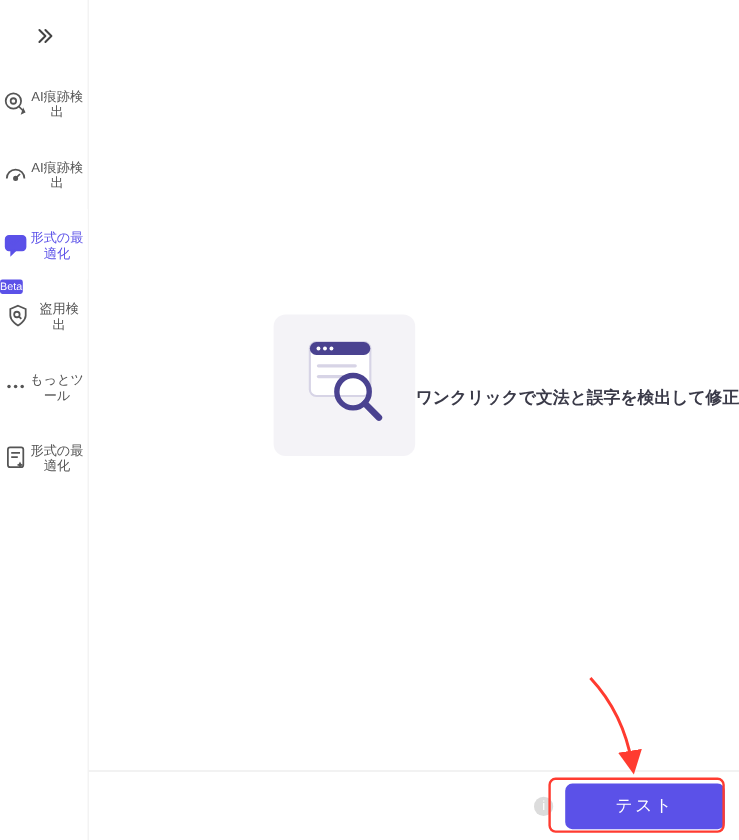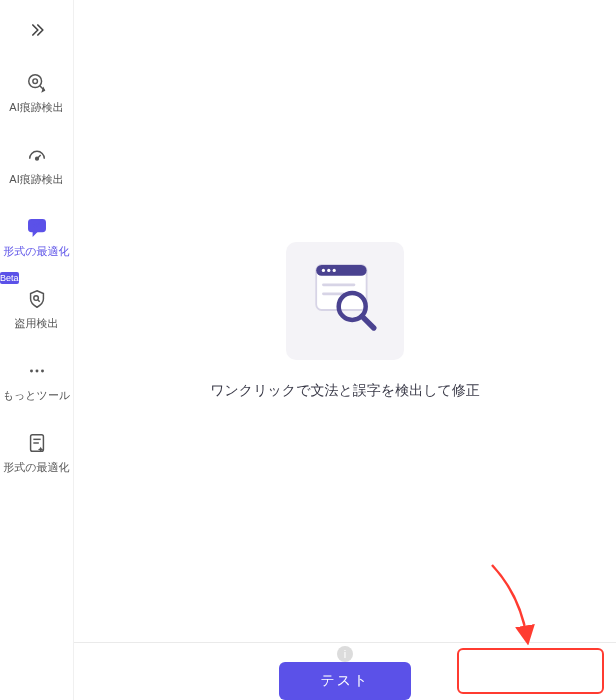--- a/index.html
+++ b/index.html
@@ -1,31 +1,31 @@
 <!DOCTYPE html>
 <html><head>
 <meta charset="utf-8">
 <style>
 * { box-sizing: border-box; margin: 0; padding: 0; }
 html, body { width: 616px; height: 700px; font-family: "Hiragino Sans", "Meiryo", sans-serif; background: #fff; overflow: hidden; }
 .app { display: flex; width: 100%; height: 100%; }
 .sidebar { width: 74px; height: 100%; border-right: 1px solid #f0f0f0; display: flex; flex-direction: column; align-items: center; padding-top: 8px; }
 .collapse-btn { width: 100%; height: 48px; display: flex; align-items: center; justify-content: center; cursor: pointer; }
-.sidebar-item { width: 100%; display: flex; flex-direction: column; align-items: center; padding: 14px 2px; position: relative; cursor: pointer; }
+.sidebar-item { width: 100%; display: flex; flex-direction: row; align-items: center; padding: 14px 2px; position: relative; cursor: pointer; }
 .sidebar-item.active { background: #fff; }
 .sidebar-item .sicon { width: 26px; height: 26px; display: flex; align-items: center; justify-content: center; }
 .sidebar-item .slabel { font-size: 11px; line-height: 13px; color: #555; text-align: center; margin-top: 5px; white-space: pre-line; }
 .sidebar-item.active .slabel { color: #5b51e8; }
 .sidebar-item.active .sicon svg { stroke: #5b51e8; fill: #5b51e8; }
 .badge { position: absolute; top: 0; left: 0; background: #5b51e8; color: #fff; font-size: 9px; padding: 1px 0; border-radius: 2px; }
 .main { flex: 1; position: relative; display: flex; flex-direction: column; }
-.center { flex: 1; display: flex; flex-direction: column; align-items: center; justify-content: center; }
+.center { flex: 1; display: flex; flex-direction: row; align-items: center; justify-content: flex-end; font-weight: bold; }
 .illus { width: 118px; height: 118px; background: #f4f3f7; border-radius: 10px; display: flex; align-items: center; justify-content: center; position: relative; }
 .caption { margin-top: 22px; font-size: 14px; color: #3a3a48; }
-.footer { height: 58px; border-top: 1px solid #eaeaea; display: flex; align-items: center; justify-content: flex-end; padding: 0 12px; flex-direction: column; }
+.footer { height: 58px; border-top: 1px solid #eaeaea; display: flex; align-items: center; justify-content: flex-end; padding: 0 12px; }
 .hint-icon { width: 16px; height: 16px; border-radius: 50%; background: #dcdcdc; color: #fff; font-size: 11px; display: flex; align-items: center; justify-content: center; margin: 0 10px; }
 .primary-btn { background: #5b51e8; color: #fff; font-size: 14px; padding: 10px 42px; border: none; border-radius: 6px; cursor: pointer; letter-spacing: 2px; }
 .annot-box { position: absolute; border: 2px solid #ff3b30; border-radius: 6px; pointer-events: none; }
 .arrow { position: absolute; pointer-events: none; }
 </style>
 </head>
 <body>
 
 <div class="app">
 

